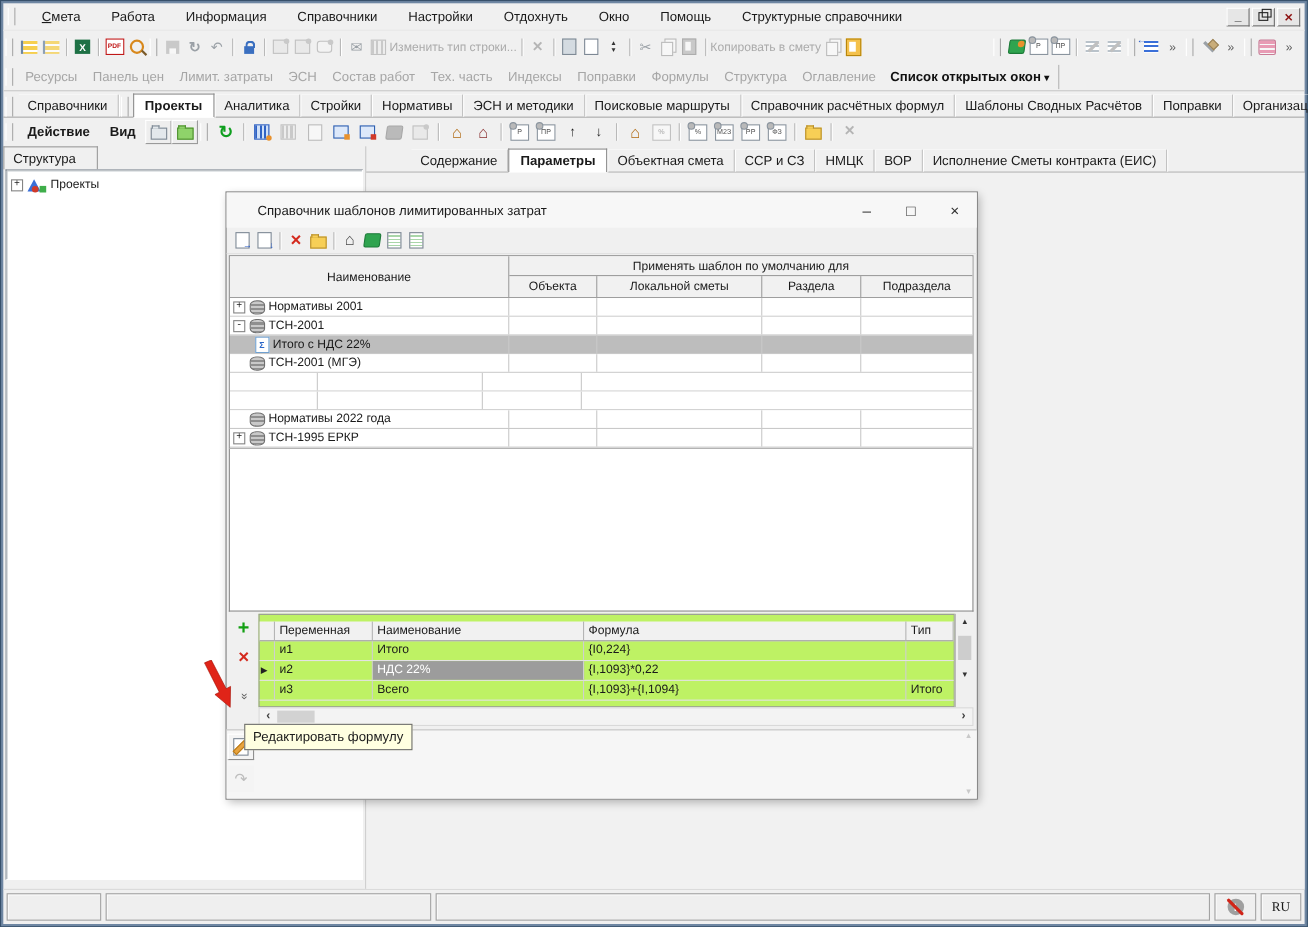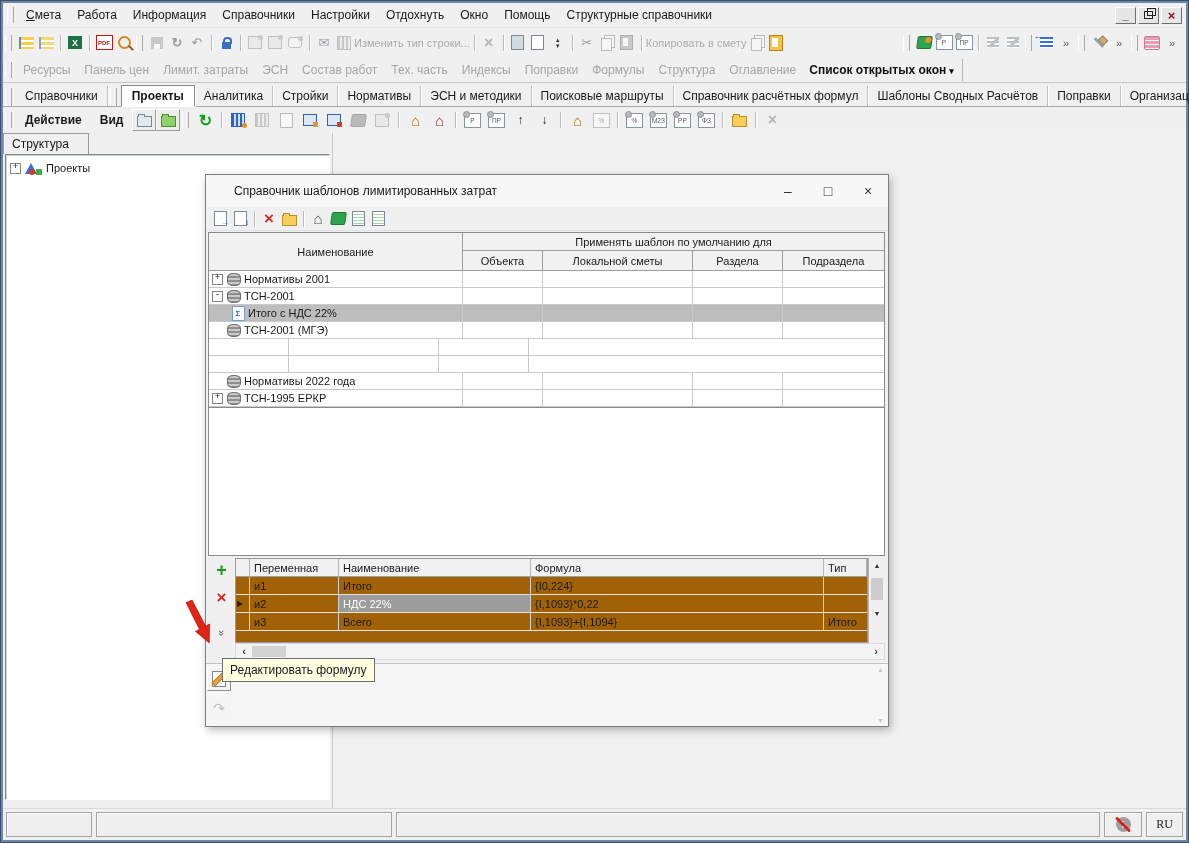--- a/index.html
+++ b/index.html
@@ -86,21 +86,21 @@
   .pj-tri{position:absolute;left:0;bottom:1px;width:0;height:0;border-left:6px solid transparent;border-right:6px solid transparent;border-bottom:11px solid #3a6fd8;}
   .pj-red{position:absolute;left:4px;bottom:0;width:6px;height:6px;border-radius:50%;background:#d03a2a;}
   .pj-grn{position:absolute;right:0;bottom:0;width:6px;height:6px;background:#3fae4a;}
   .s-pencilpage{width:12px;height:14px;background:#fff;border:1px solid #7d8894;position:relative;}
   .s-pencilpage::after{content:"";position:absolute;width:13px;height:3px;background:#e8a33d;border:1px solid #b97a1a;transform:rotate(-45deg);left:-2px;top:5px;}
   .s-info{width:15px;height:15px;border-radius:50%;background:#9f9f9f;position:relative;color:#fff;font-size:9px;font-weight:bold;display:flex;align-items:center;justify-content:center;}
   .s-info::after{content:"";position:absolute;width:20px;height:3px;background:#d02418;transform:rotate(45deg);left:-3px;top:6px;border-radius:2px;}
 
   
   #menubar{height:24px;padding-left:2px;}
-  .mi{display:block;padding:3px 8px;font-size:12px;white-space:nowrap;cursor:default;}
+  .mi{display:block;padding:3px 8px;font-size:12px;white-space:nowrap;cursor:default;margin-left:12px;}
   .mi.u1::first-letter{text-decoration:underline;}
   #wctrl{margin-left:auto;display:flex;gap:2px;padding-right:4px;}
   .wbtn{width:19px;height:15px;background:#e6e6e6;border:1px solid;border-color:#fff #6f6f6f #6f6f6f #fff;display:flex;align-items:center;justify-content:center;font-size:11px;font-weight:bold;line-height:1;}
   .wbtn .rst{width:7px;height:6px;border:1px solid #222;background:#e6e6e6;position:relative;}
   .wbtn .rst::before{content:"";position:absolute;left:2px;top:-4px;width:7px;height:6px;border:1px solid #222;}
   .wbtn.close{color:#8c1010;font-size:13px;}
 
   
   #toolbar1{height:29px;border-top:1px solid #e8e8e8;}
   #tb1-right{margin-left:auto;display:flex;align-items:center;padding-right:4px;}
@@ -160,21 +160,21 @@
   .tc.name{flex:1;display:flex;align-items:center;gap:3px;padding-left:3px;overflow:hidden;white-space:nowrap;}
   .tc.name.lvl1{padding-left:22px;}
   .tc:last-child{border-right:none;}
   #dlg-white{flex:1;background:#fff;margin:0 3px 0 2px;border:1px solid #8a8a8a;border-top:none;}
 
   
   #vars{display:flex;flex:none;margin:2px 3px 0 2px;height:85px;}
   #vars-side{width:27px;flex:none;display:flex;flex-direction:column;align-items:center;padding-top:2px;}
   #vars-side .ic{height:20px;}
   #vars-side .spacer{flex:1;}
-  #vars-grid{flex:1;border:1px solid #9a9a9a;background:#a16207;display:flex;flex-direction:column;min-width:0;}
+  #vars-grid{flex:1;border:1px solid #9a9a9a;background:#bef264;display:flex;flex-direction:column;min-width:0;justify-content:center;}
   .vrow{display:flex;height:17px;flex:none;}
   .vrow.head{background:#f1f1f1;border-bottom:1px solid #9e9e9e;}
   .vc{border-right:1px solid #cfcfcf;box-sizing:border-box;display:flex;align-items:center;padding-left:4px;white-space:nowrap;overflow:hidden;}
   .vrow.head .vc{border-right:1px solid #b5b5b5;}
   .vc.mark{width:14px;flex:none;padding-left:1px;font-size:8px;color:#222;}
   .vc.v1{width:89px;flex:none;}
   .vc.v2{width:192px;flex:none;}
   .vc.v3{flex:1;}
   .vc.v4{width:43px;flex:none;border-right:none;}
   .vrow:not(.head){border-bottom:1px solid #e3e3e3;}
@@ -458,20 +458,29 @@
           <span class="ic s-proj">
                 <span class="pj-tri"></span>
                 <span class="pj-red"></span>
                 <span class="pj-grn"></span>
               </span>
           <span>Проекты</span>
         </div>
       </div>
     </div>
     <div id="content">
+      <div id="ct-tabs" class="bar tabrow">
+        <div class="tab">Содержание</div>
+        <div class="tab active">Параметры</div>
+        <div class="tab">Объектная смета</div>
+        <div class="tab">ССР и СЗ</div>
+        <div class="tab">НМЦК</div>
+        <div class="tab">ВОР</div>
+        <div class="tab">Исполнение Сметы контракта (ЕИС)</div>
+      </div>
       <div id="ct-body"></div>
     </div>
   </div>
 
   <div id="statusbar">
     <div class="sbp p1"></div>
     <div class="sbp p2"></div>
     <div class="sbp p3"></div>
     <div class="sbp picon">
           <span class="s-info">i</span>

